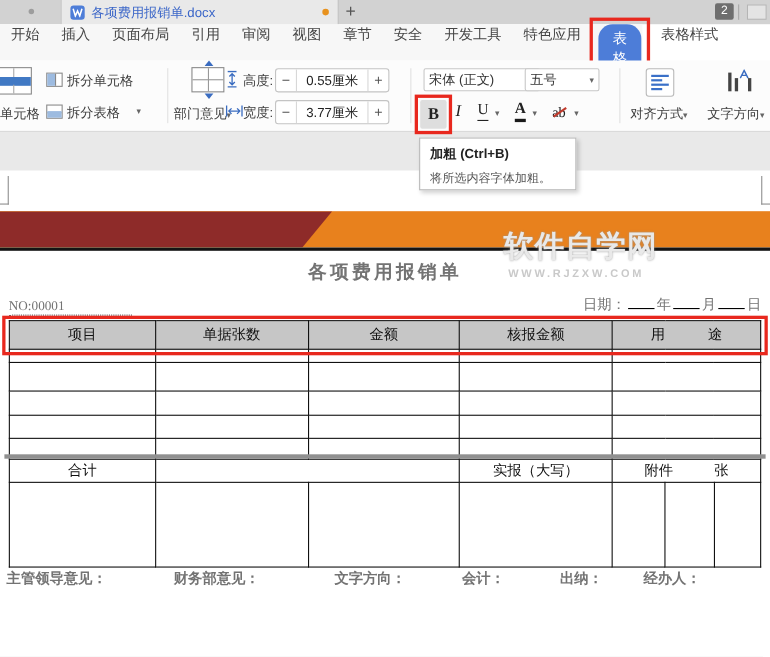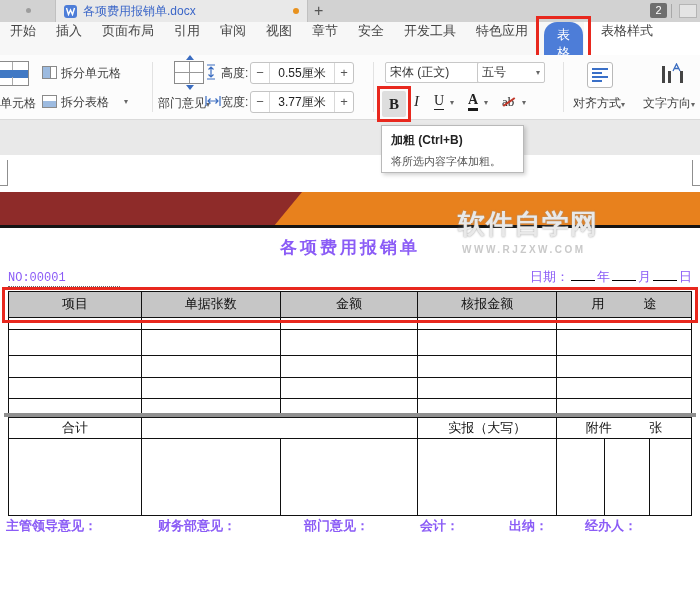--- a/index.html
+++ b/index.html
@@ -84,21 +84,21 @@
   .page { position:absolute; left:0; top:155px; width:700px; height:442px; background:#fff; }
   .mark-l { position:absolute; left:0; top:160px; width:8px; height:26px; border-right:1px solid #8f8f8f; border-bottom:1px solid #8f8f8f; }
   .mark-r { position:absolute; left:692px; top:160px; width:8px; height:26px; border-left:1px solid #8f8f8f; border-bottom:1px solid #8f8f8f; }
   .band-orange { position:absolute; left:0; top:192px; width:700px; height:33px; background:#e8811d; }
   .band-maroon { position:absolute; left:0; top:192px; width:302px; height:33px; background:#8e2b29;
                  clip-path:polygon(0 0,100% 0,91% 100%,0 100%); }
   .band-line { position:absolute; left:0; top:225px; width:700px; height:3px; background:#141414; }
   .wm1 { position:absolute; left:458px; top:206px; font-size:27px; font-weight:bold; letter-spacing:1px;
          color:#e9e9e9; text-shadow:0 0 2px #9a9a9a; z-index:3; font-family:"Liberation Sans",sans-serif; }
   .wm2 { position:absolute; left:462px; top:244px; font-size:10px; font-weight:bold; letter-spacing:2.5px; color:#c9c9c9; z-index:3; }
-  .doc-serif { font-family:Liberation Mono, monospace; color:#8b5cf6; }
+  .doc-serif { font-family:Liberation Serif, serif; color:#737373; }
   .doc-title-line { position:absolute; left:0; top:236px; width:700px; text-align:center;
                     font-size:17px; font-weight:bold; letter-spacing:3px; z-index:4; }
   .no-label { position:absolute; left:8px; top:271px; font-size:12px; }
   .no-dots { position:absolute; left:8px; top:286px; width:112px; border-bottom:1px dotted #666; }
   .date-line { position:absolute; right:8px; top:268px; font-size:13px; white-space:nowrap; }
   .u-line { display:inline-block; width:24px; height:13px; border-bottom:1px solid #000; margin:0 2px; }
 
   table.form { position:absolute; left:8px; top:291px; width:684px; border-collapse:collapse; z-index:4;
                font-family:"Liberation Serif","DejaVu Serif",serif; font-size:13px; color:#111; }
   table.form td { border:1px solid #111; text-align:center; padding:0; line-height:1.1; }
@@ -351,21 +351,21 @@
           <td></td>
     </tr>
   </tbody>
     </table>
 
   <div class="graybar"></div>
   <div class="hdr-redbox"></div>
 
   <span class="sig doc-serif" style="left:6px;">主管领导意见：</span>
   <span class="sig doc-serif" style="left:158px;">财务部意见：</span>
-  <span class="sig doc-serif" style="left:304px;">部门意见：</span>
+  <span class="sig doc-serif" style="left:304px;">文字方向：</span>
   <span class="sig doc-serif" style="left:420px;">会计：</span>
   <span class="sig doc-serif" style="left:509px;">出纳：</span>
   <span class="sig doc-serif" style="left:585px;">经办人：</span>
 
   <div class="tooltip">
     <div class="tt-title">加粗 (Ctrl+B)</div>
     <div class="tt-desc">将所选内容字体加粗。</div>
   </div>
 
 </div>

